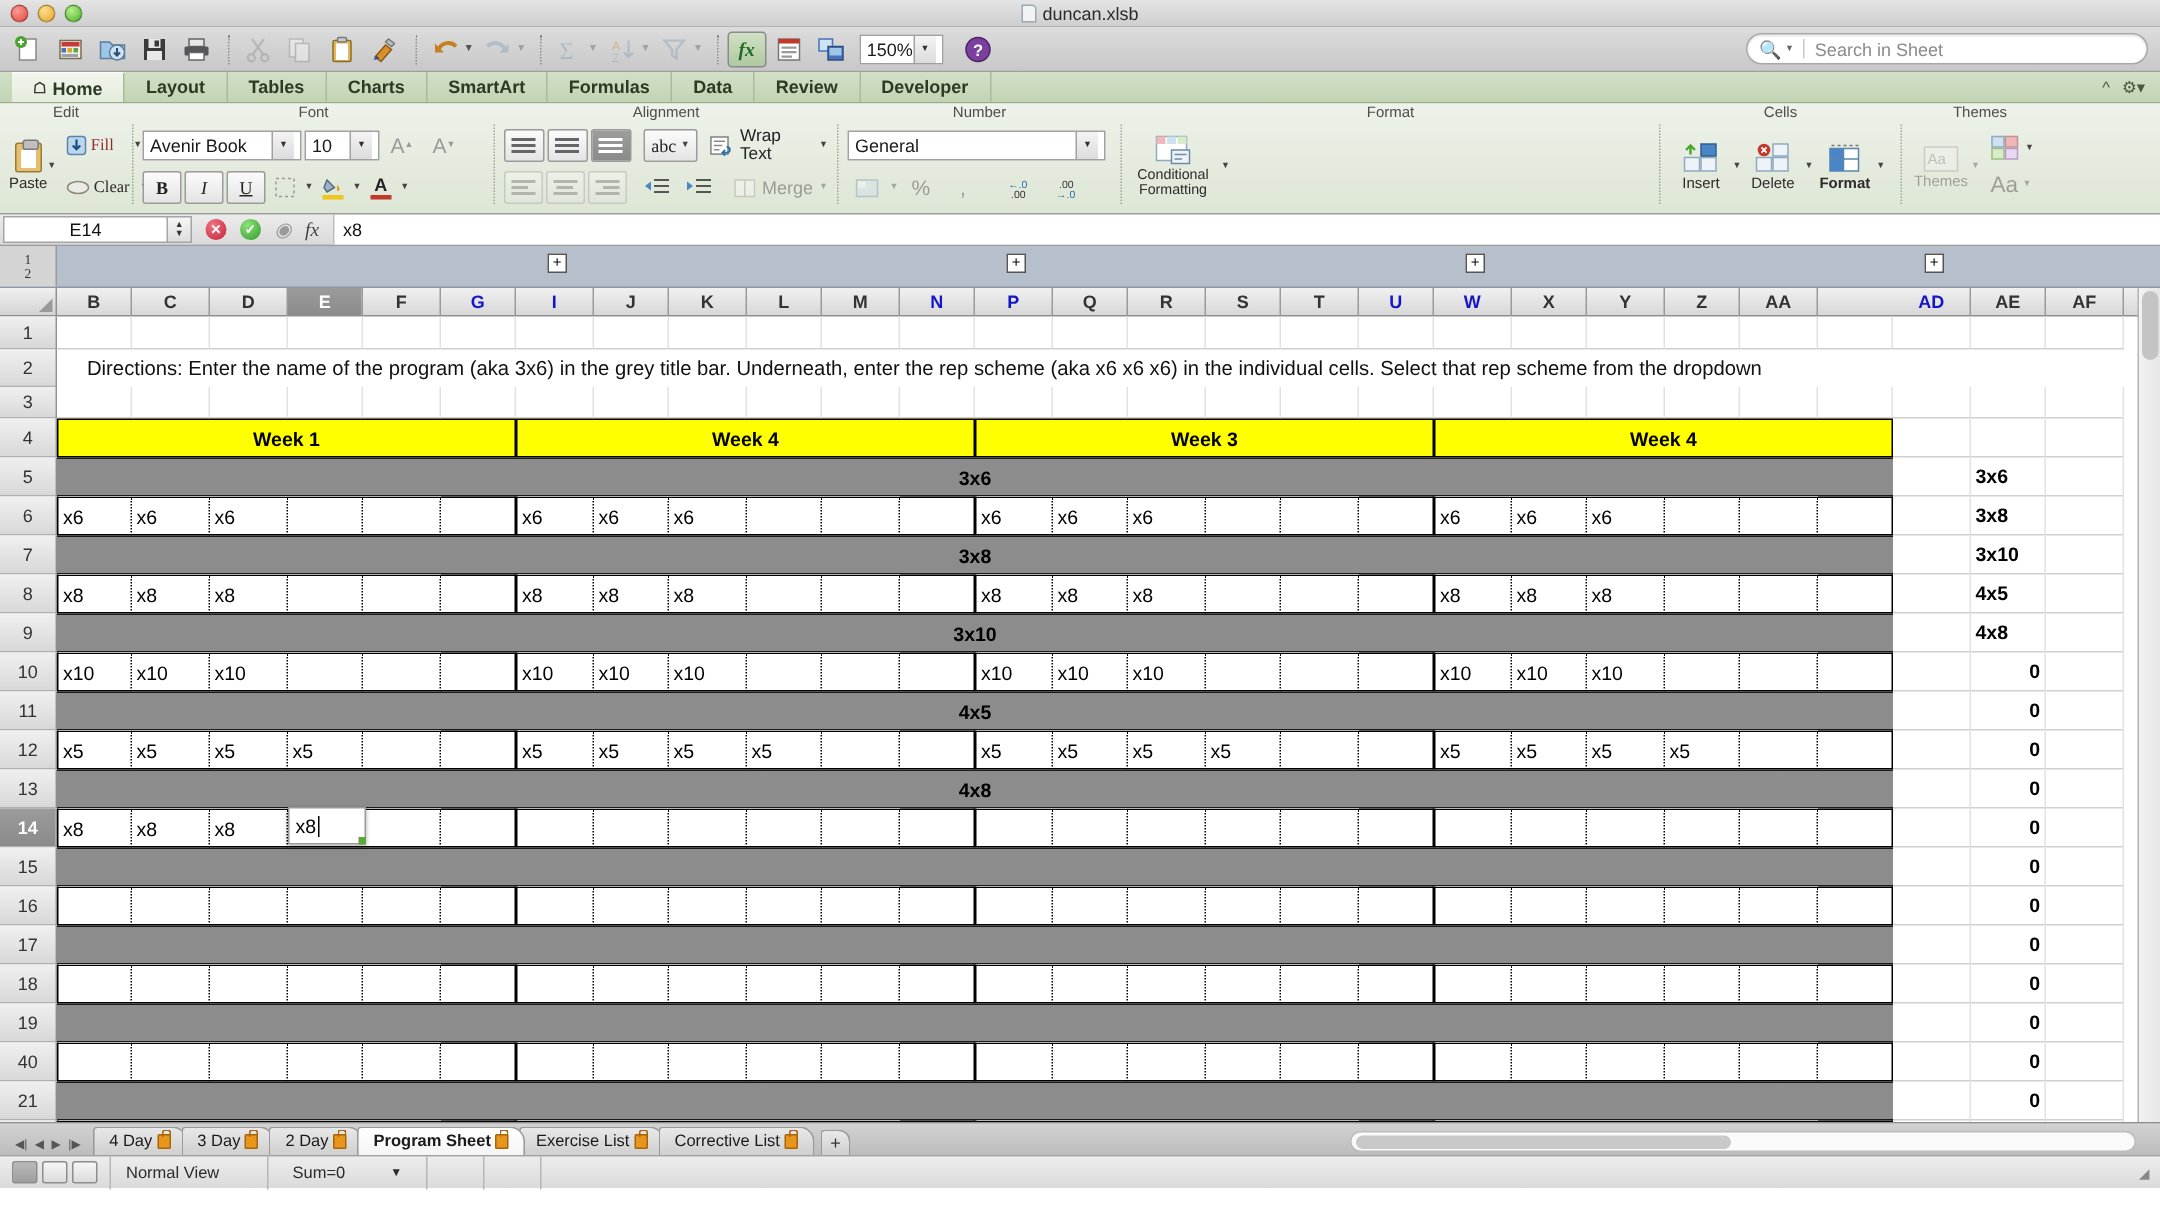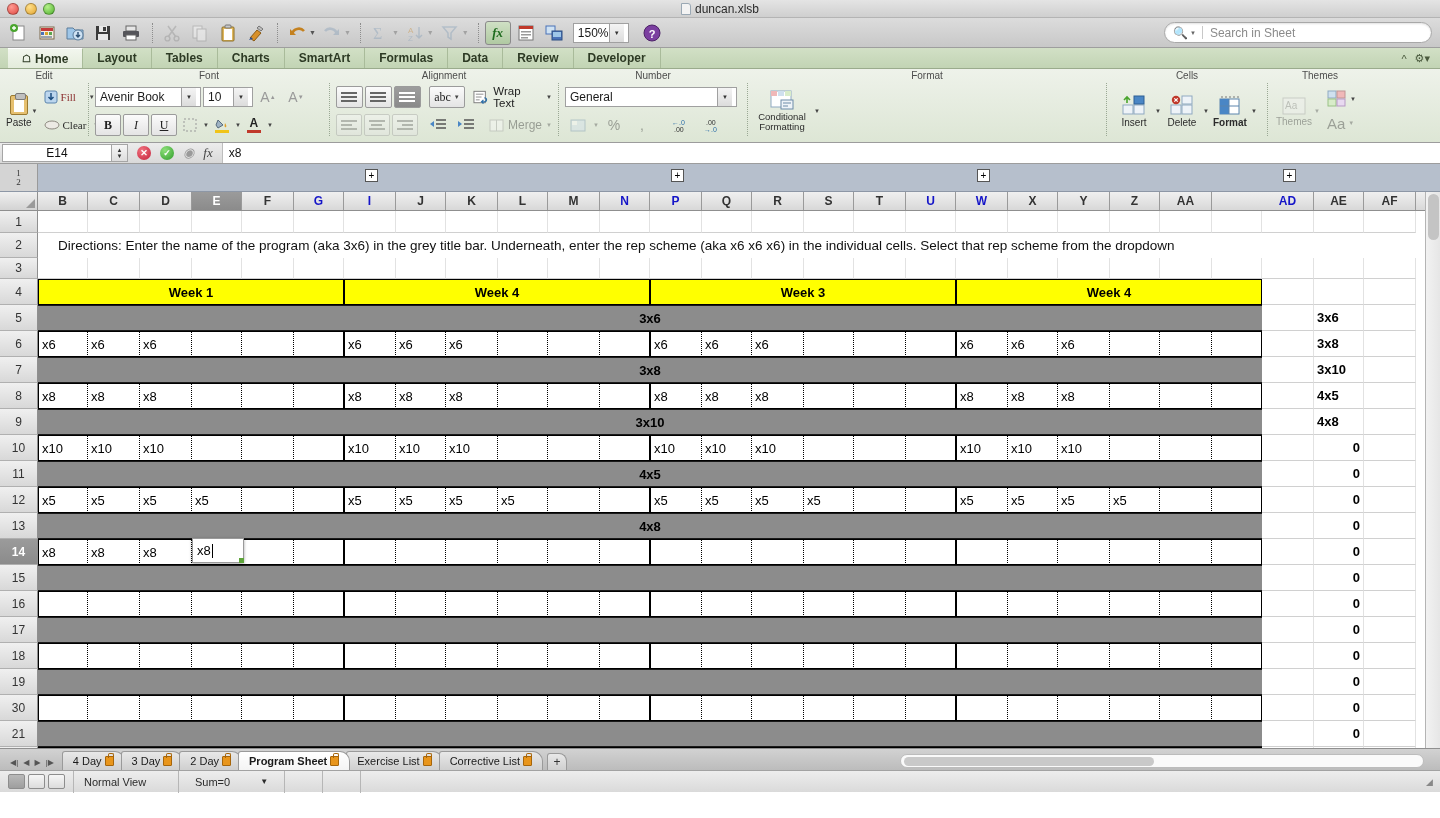--- a/index.html
+++ b/index.html
@@ -1270,21 +1270,21 @@
       <div class="grow" style="height: 26px;">
         <div class="rh">19</div>
         <div class="cells">
           <div class="cell band" style="width: 1224px;"></div>
           <div class="cell empty-grid" style="width: 52px;"></div>
           <div class="cell empty-grid" style="width: 50px; justify-content: flex-end; font-weight: bold;">0</div>
           <div class="cell empty-grid" style="width: 52px;"></div>
         </div>
       </div>
       <div class="grow" style="height: 26px;">
-        <div class="rh">30</div>
+        <div class="rh">40</div>
         <div class="cells">
           <div class="cell scell wk-start" style="width: 50px;"></div>
           <div class="cell scell" style="width: 52px;"></div>
           <div class="cell scell" style="width: 52px;"></div>
           <div class="cell scell" style="width: 50px;"></div>
           <div class="cell scell" style="width: 52px;"></div>
           <div class="cell scell wk-end" style="width: 50px;"></div>
           <div class="cell scell wk-start" style="width: 52px;"></div>
           <div class="cell scell" style="width: 50px;"></div>
           <div class="cell scell" style="width: 52px;"></div>

